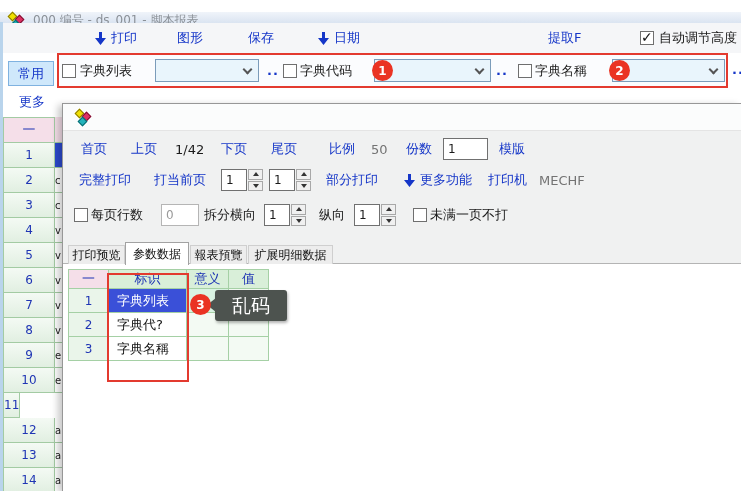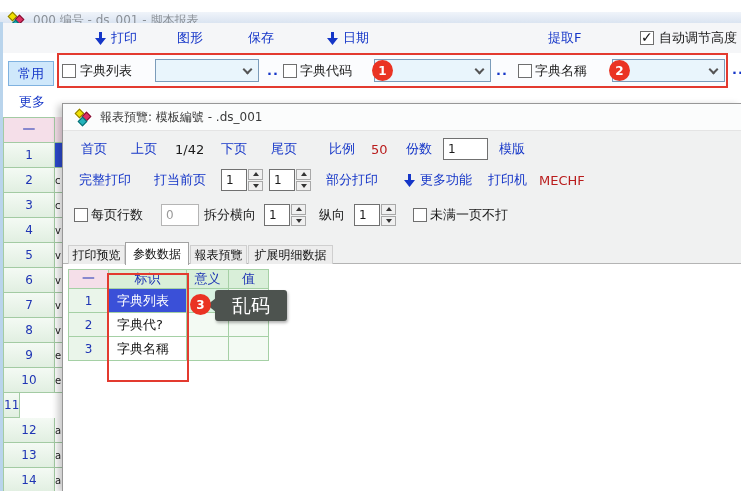--- a/index.html
+++ b/index.html
@@ -11,21 +11,21 @@
   .tbar .title{color:#8a9097;font-size:12px;margin-left:6px;}
   .dicon{position:relative;width:20px;height:17px;display:inline-block;flex:0 0 auto;}
   .dicon i{position:absolute;width:7px;height:7px;transform:rotate(45deg);display:block;}
   .dicon .d1{left:2px;top:1px;background:#f0e000;border:1px solid #8a7a00;}
   .dicon .d2{left:9px;top:4px;background:#e03064;border:1px solid #7a1030;}
   .dicon .d3{left:5px;top:9px;background:#23b3bb;border:1px solid #0a6a70;}
   
   .mtb{position:absolute;left:3px;top:23px;right:0;height:30px;background:#f5f6f8;}
   .mtb .item{position:absolute;top:0;bottom:0;display:flex;align-items:center;gap:5px;}
   .link{color:#1536c8;font-size:13px;cursor:default;}
-  .teal{color:#b91c1c;}
+  .teal{color:#737373;}
   .black{color:#1a1a1a;}
   .darr{width:11px;height:13px;display:block;}
   .cb{width:14px;height:14px;background:#fff;border:1px solid #6f6f6f;display:inline-block;position:relative;flex:0 0 auto;}
   .cb.checked::after{content:"✓";position:absolute;left:0px;top:-3px;font-size:14px;font-weight:bold;color:#111;}
   
   .param{position:absolute;left:57px;top:53px;width:671px;height:35px;border:2px solid #e33a2f;background:#fbfcfe;}
   .param .pi{position:absolute;top:0;bottom:0;display:flex;align-items:center;}
   .combo{position:absolute;top:4px;height:23px;background:#e9f5fc;border:1px solid #7b9cba;}
   .combo .chev{position:absolute;right:7px;top:6px;width:7px;height:7px;border-right:2px solid #555;border-bottom:2px solid #555;transform:rotate(45deg);}
   .dots{color:#1536c8;font-weight:bold;font-size:13px;letter-spacing:1px;}
@@ -103,21 +103,21 @@
           <path d="M4 0 H7 V6 H11 L5.5 13 L0 6 H4 Z" fill="#1536c8"></path>
         </svg>
       <span class="link">打印</span>
     </div>
     <div class="item" style="left:174px;">
       <span class="link">图形</span>
     </div>
     <div class="item" style="left:245px;">
       <span class="link">保存</span>
     </div>
-    <div class="item" style="left:324px;">
+    <div class="item" style="left:315px;">
       <svg class="darr" viewBox="0 0 11 13">
           <path d="M4 0 H7 V6 H11 L5.5 13 L0 6 H4 Z" fill="#1536c8"></path>
         </svg>
       <span class="link">日期</span>
     </div>
     <div class="item" style="left:545px;">
       <span class="link">提取F</span>
     </div>
     <div class="item" style="left:637px;">
       <span class="cb checked"></span>
@@ -220,21 +220,20 @@
       </div>
   </div>
 
   <div class="child">
     <div class="ctitle">
       <span class="dicon">
           <i class="d1"></i>
           <i class="d2"></i>
           <i class="d3"></i>
         </span>
-      <span class="title">報表預覽: 模板編號 - .ds_001</span>
     </div>
 
     <div class="crow" style="top:33px;">
       <div class="item link" style="left:18px;">首页</div>
       <div class="item link" style="left:68px;">上页</div>
       <div class="item black" style="left:112px;">1/42</div>
       <div class="item link" style="left:158px;">下页</div>
       <div class="item link" style="left:208px;">尾页</div>
       <div class="item link" style="left:266px;">比例</div>
       <div class="item teal" style="left:308px;">50</div>

